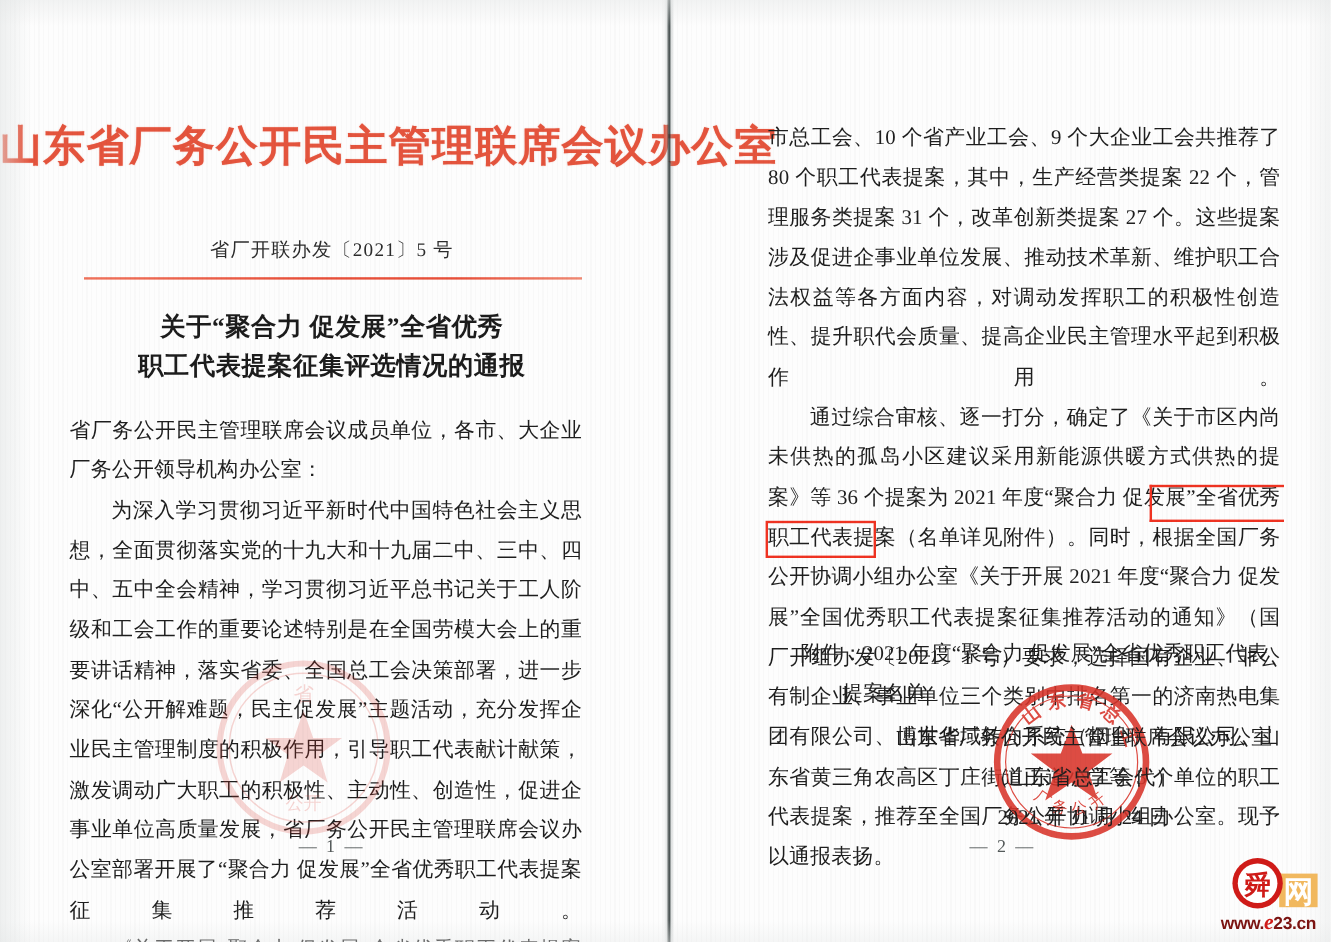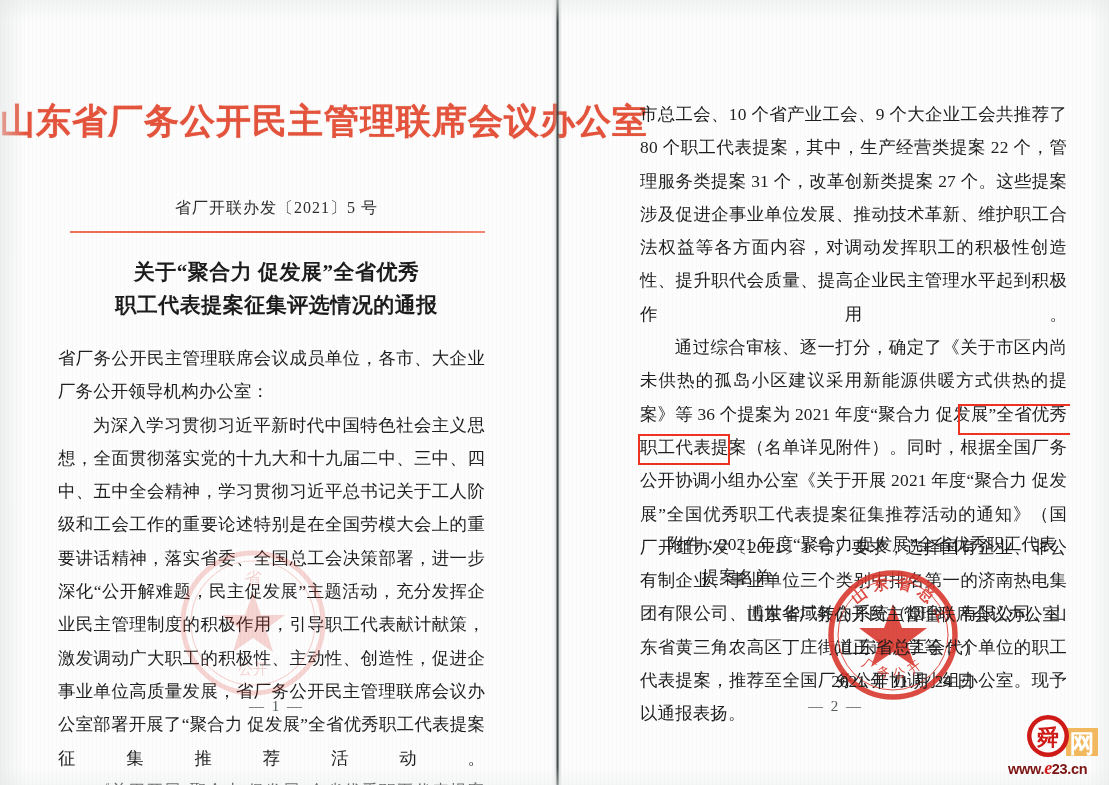--- a/index.html
+++ b/index.html
@@ -237,20 +237,21 @@
     top: 714px;
     width: 98px;
     height: 68px;
     z-index: 8;
   }
   .wm-url {
     position: absolute;
     left: 0;
     top: 44px;
     width: 98px;
+    text-align: center;
     font-family: "Liberation Sans", sans-serif;
     font-weight: bold;
     font-size: 14.5px;
     color: #7b1412;
     letter-spacing: -0.3px;
     white-space: nowrap;
   }
   .wm-e {
     color: #cf1b18;
     font-family: "Liberation Serif", serif;

